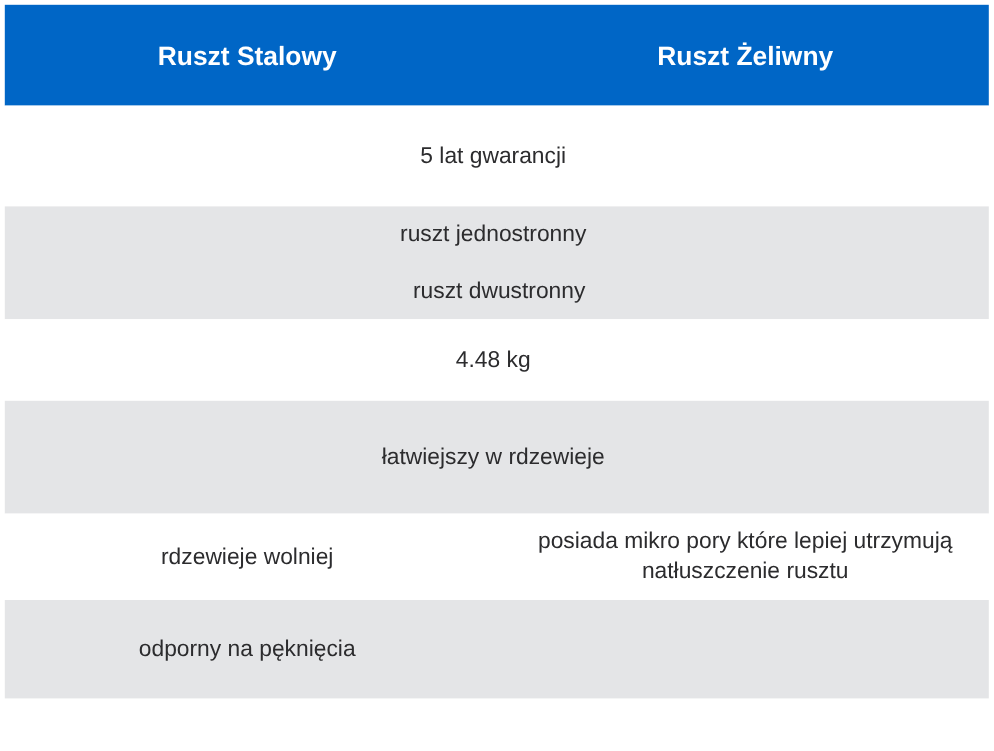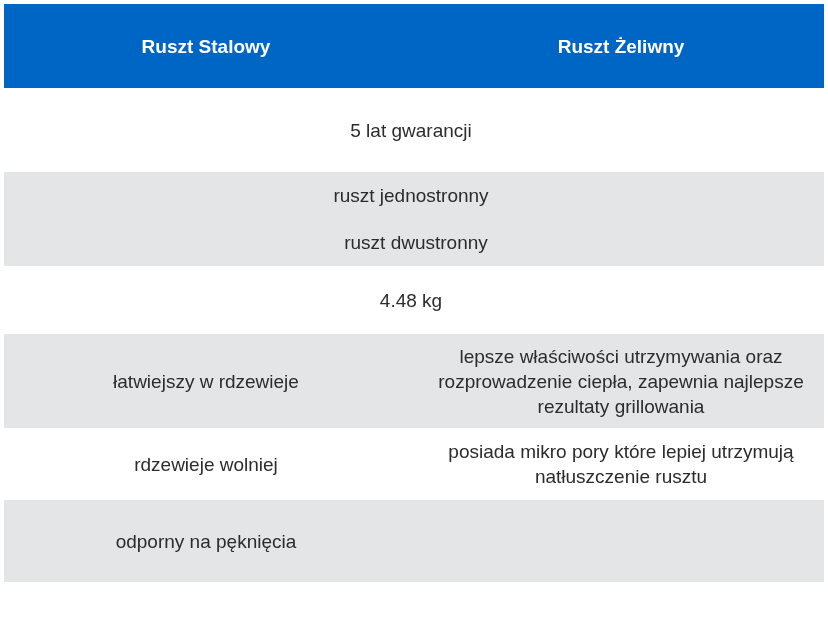--- a/index.html
+++ b/index.html
@@ -35,21 +35,21 @@
       font-size: 19px;
       line-height: 25px;
     }
     .header {
       background: #0066c6;
       height: 84px;
     }
     .header .cell {
       color: #ffffff;
       font-weight: bold;
-      font-size: 19px;
+      font-size: 22px;
     }
     .row.white { background: #ffffff; }
     .row.gray { background: #e4e5e7; }
     .r1 { height: 84px; gap: 38px; }
     .r2 { height: 94px; flex-direction: column; }
     .r3 { height: 68px; }
     .r4 { height: 94px; }
     .r5 { height: 72px; }
     .r6 { height: 82px; }
     .cell.left { padding-left: 10px; padding-right: 16px; }
@@ -72,21 +72,20 @@
     <div class="cell left">ruszt jednostronny</div>
     <div class="cell right">ruszt dwustronny</div>
   </div>
 
   <div class="row white r3">
     <div class="cell left">4.48 kg</div>
   </div>
 
   <div class="row gray r4">
     <div class="cell left">łatwiejszy w rdzewieje</div>
-    <div class="cell right">lepsze właściwości utrzymywania oraz rozprowadzenie ciepła, zapewnia najlepsze rezultaty grillowania</div>
   </div>
 
   <div class="row white r5">
     <div class="cell left">rdzewieje wolniej</div>
     <div class="cell right">posiada mikro pory które lepiej utrzymują natłuszczenie rusztu</div>
   </div>
 
   <div class="row gray r6">
     <div class="cell left">odporny na pęknięcia</div>
     <div class="cell right"></div>

